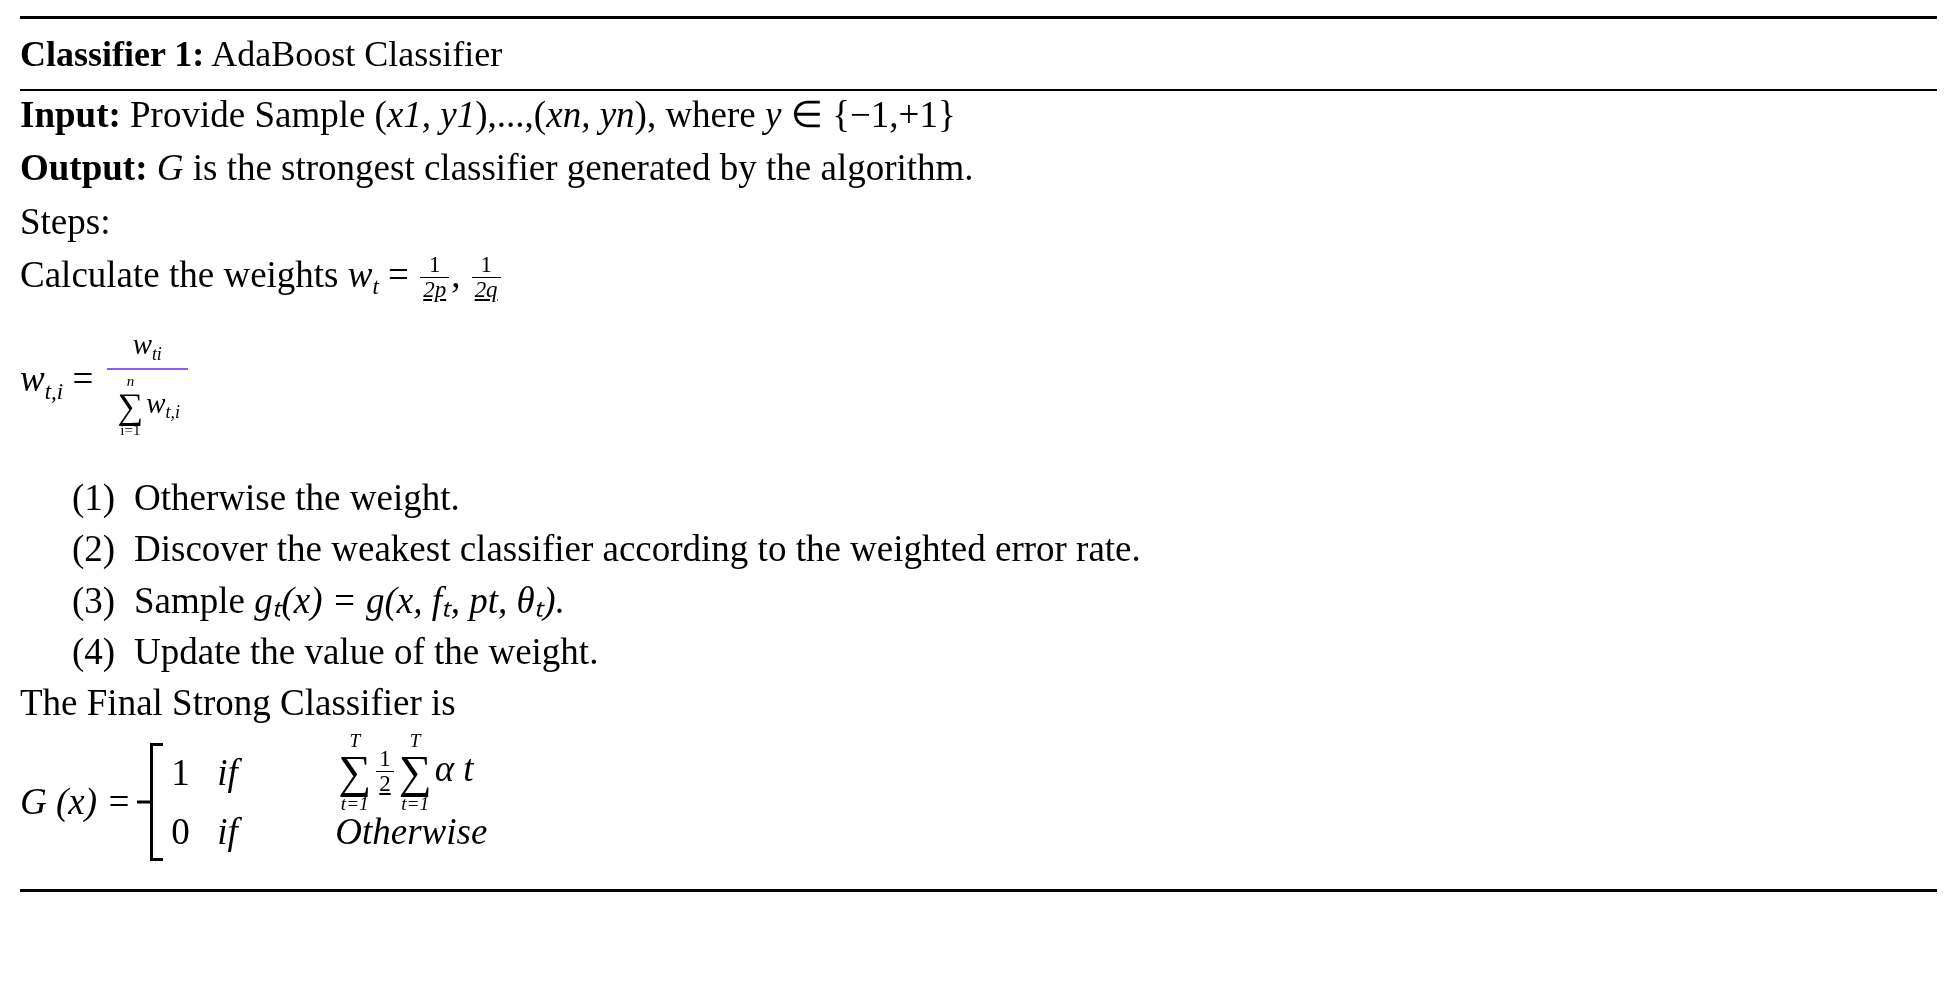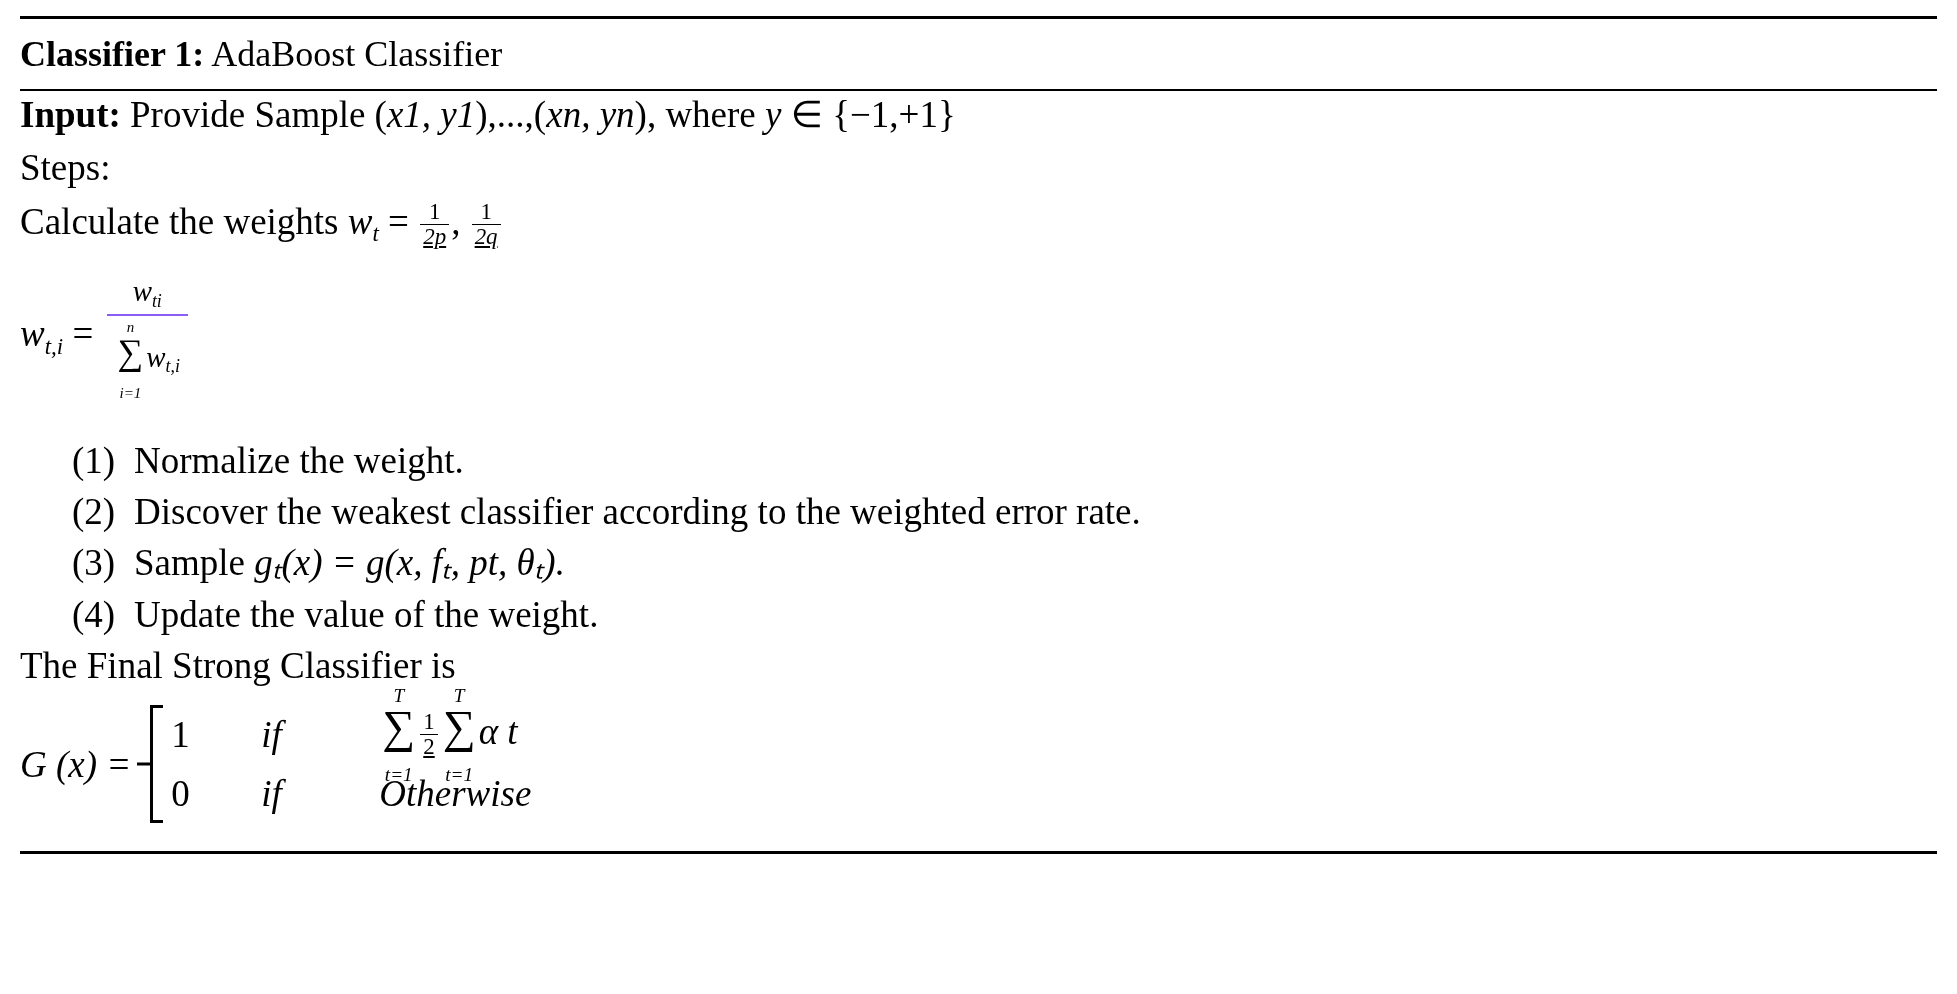--- a/index.html
+++ b/index.html
@@ -113,22 +113,20 @@
   }
   .sumwrap .sym {
     display: block;
     font-size: 1.25em;
     font-style: normal;
     line-height: 0.95;
   }
   .sumwrap .bot {
     display: block;
     font-size: 0.52em;
-    font-style: italic;
-    margin-top: 16px;
   }
   .eqblock {
     margin: 26px 0 36px 0;
     font-size: 37px;
     white-space: nowrap;
   }
   .steps {
     margin: 10px 0 4px 0;
   }
   .step {
@@ -188,21 +186,21 @@
     display: inline-block;
     vertical-align: middle;
   }
   .caserow {
     display: flex;
     align-items: center;
     height: 59px;
     white-space: nowrap;
   }
   .caserow .c1 { width: 46px; }
-  .caserow .c2 { width: 118px; font-style: italic; margin-left: 44px; }
+  .caserow .c2 { width: 118px; font-style: italic; }
   .caserow .c3 { }
 </style>
 </head>
 <body>
 
 <div class="algorithm">
 
   <div class="rule-top"></div>
 
   <div class="caption">
@@ -212,41 +210,45 @@
 
   <div class="rule-mid"></div>
 
   <div class="body">
 
     <div class="line">
       <b class="kw">Input:</b>
       <span>Provide Sample (</span><span class="it">x1, y1</span><span>),...,(</span><span class="it">xn, yn</span><span>), where </span><span class="it">y</span><span> ∈ {−1,+1}</span>
     </div>
 
+    <div class="line">
+      <b class="kw">Output:</b>
+      <span class="it">G</span><span> is the strongest classifier generated by the algorithm.</span>
+    </div>
 
     <div class="line">Steps:</div>
 
     <div class="line">
       <span>Calculate the weights </span><span class="math">w</span><sub class="math">t</sub><span> = </span><span class="frac"><span class="num">1</span><span class="den math">2p</span></span><span>, </span><span class="frac"><span class="num">1</span><span class="den math">2q</span></span>
     </div>
 
 
     <div class="eqblock">
       <span class="math">w</span><sub class="math">t,i</sub>
       <span>=</span>
       <span class="bigfrac">
         <span class="num"><span class="math">w</span><sub class="math">ti</sub></span>
         <span class="den"><span class="sumwrap"><span class="top">n</span><span class="sym">∑</span><span class="bot">i=1</span></span><span class="math">w</span><sub class="math">t,i</sub></span>
       </span>
     </div>
 
     <div class="steps">
       <div class="step">
         <span class="num">(1)</span>
-        <span class="txt">Normalize the weight.</span>
+        <span class="txt">Otherwise the weight.</span>
       </div>
       <div class="step">
         <span class="num">(2)</span>
         <span class="txt">Discover the weakest classifier according to the weighted error rate.</span>
       </div>
       <div class="step">
         <span class="num">(3)</span>
         <span class="txt"><span>Sample </span><span class="math">gₜ(x) = g(x, fₜ, pt, θₜ).</span></span>
       </div>
       <div class="step">

